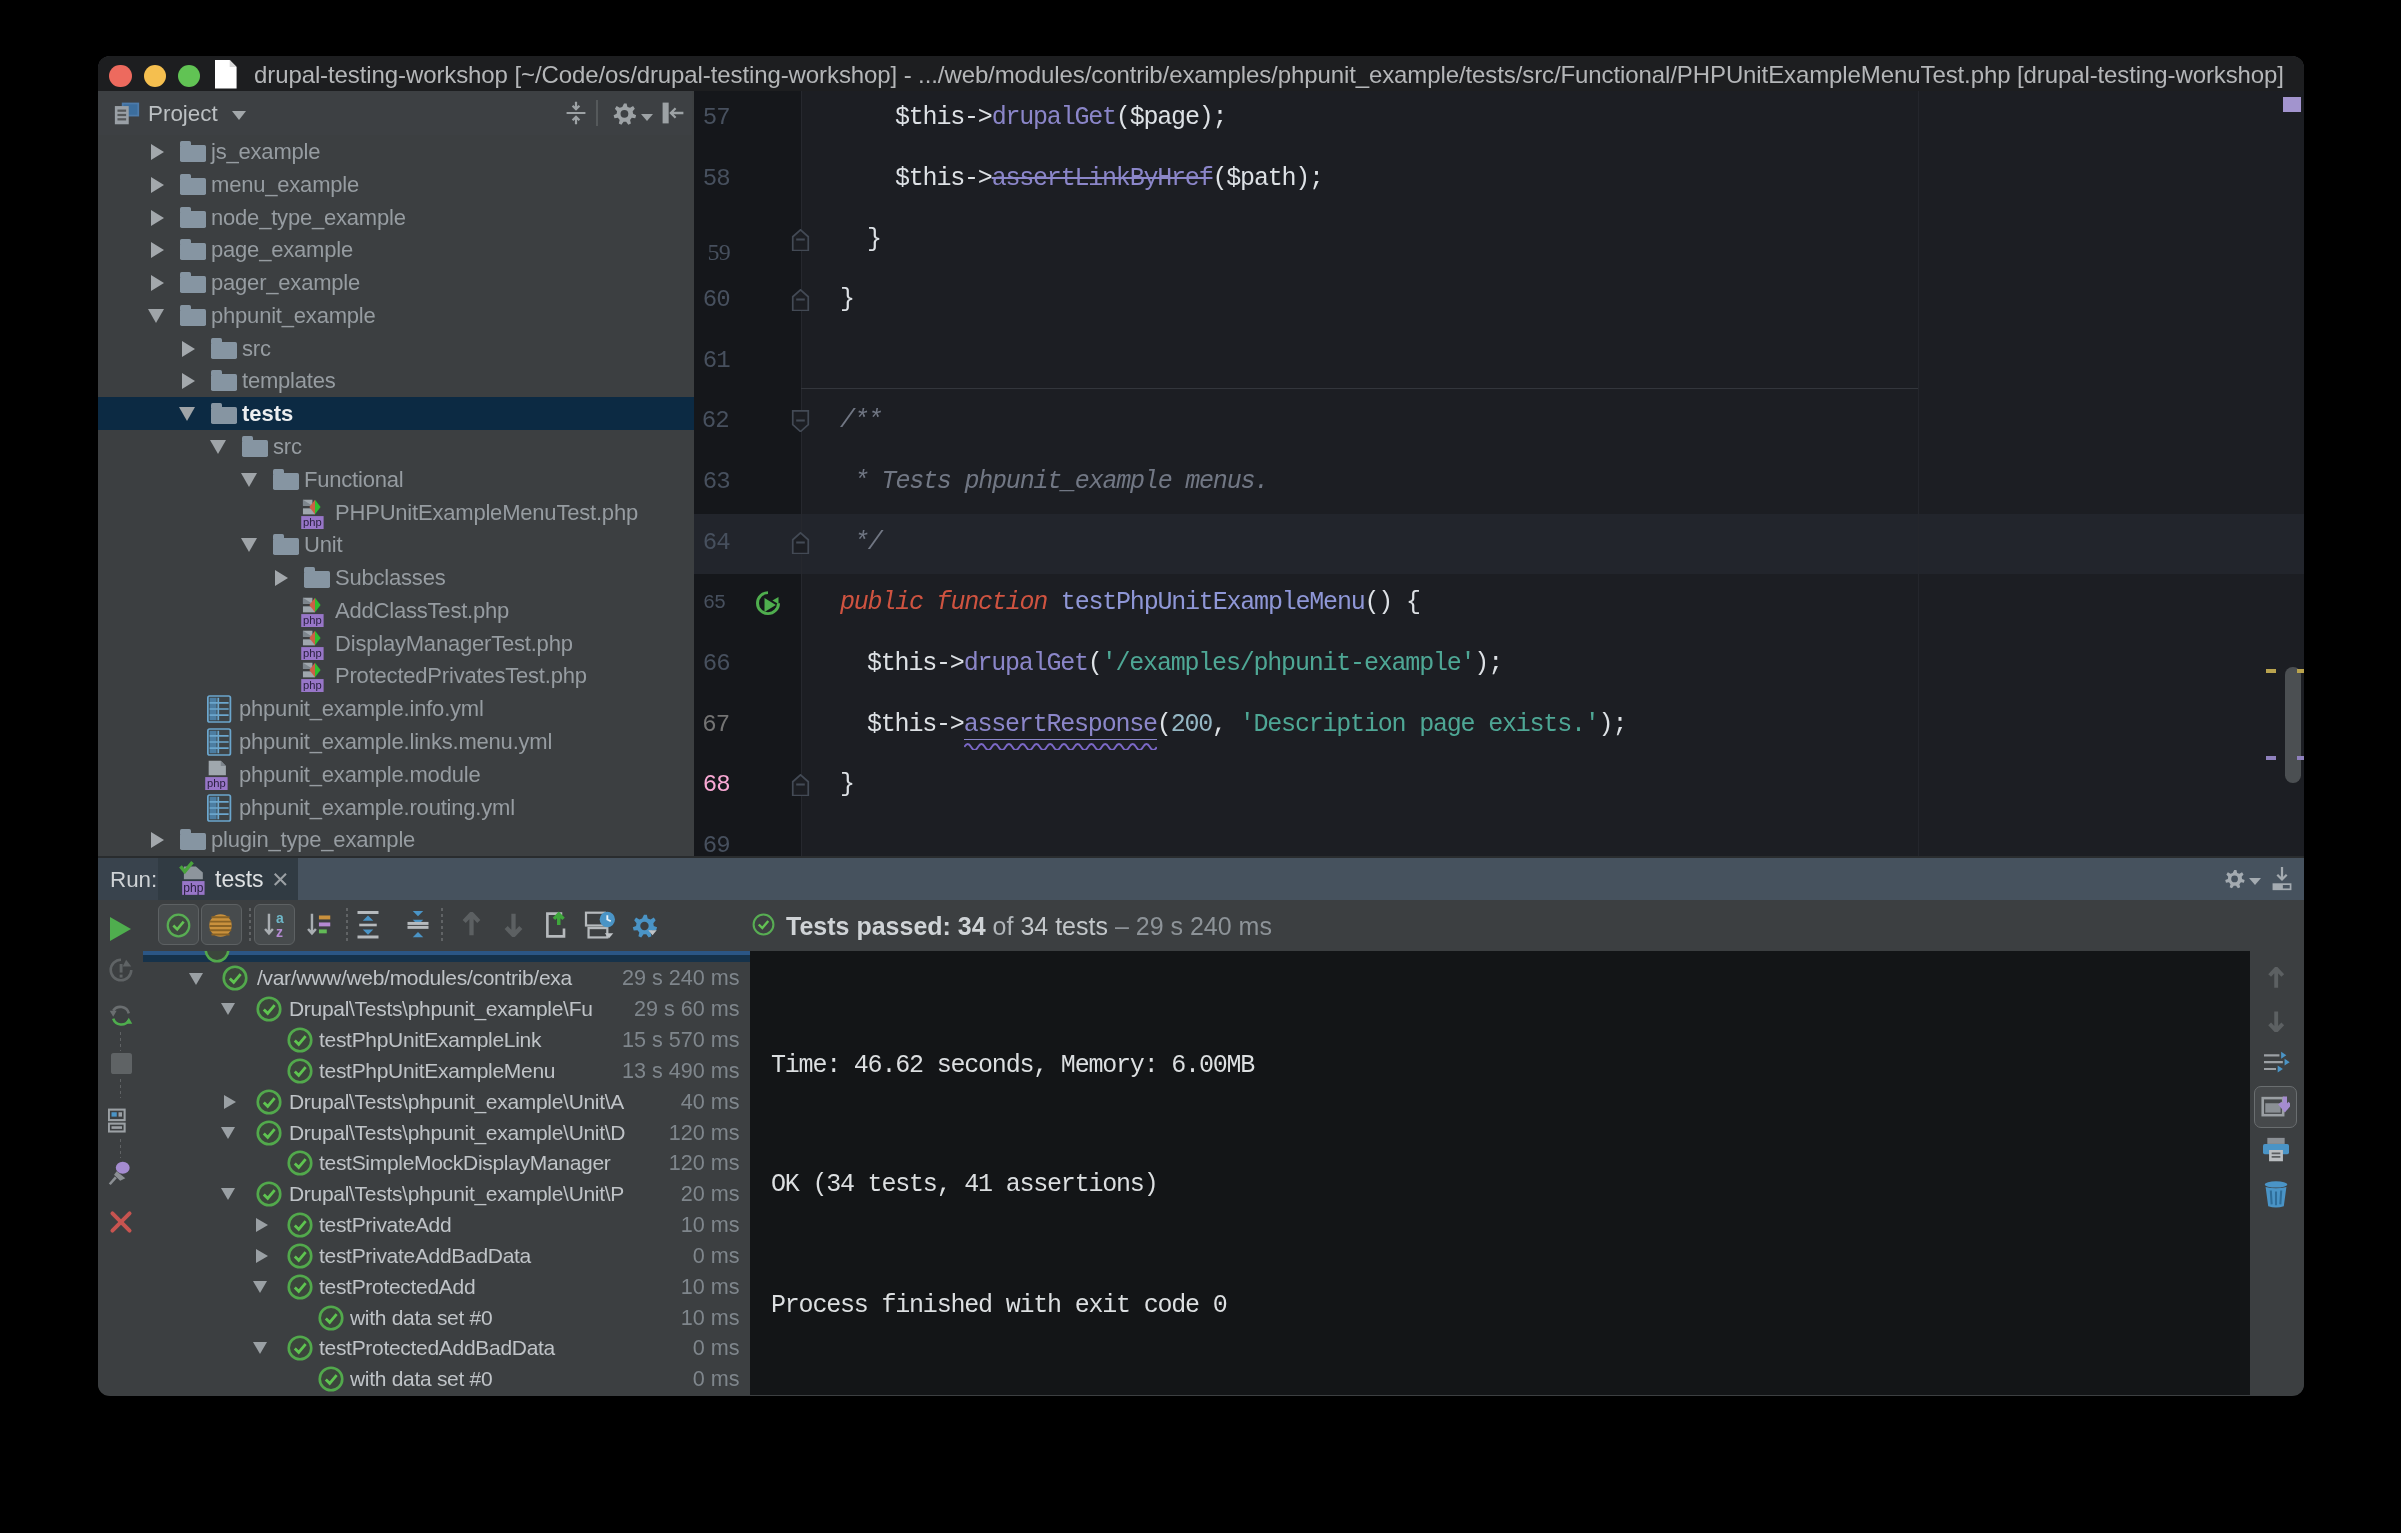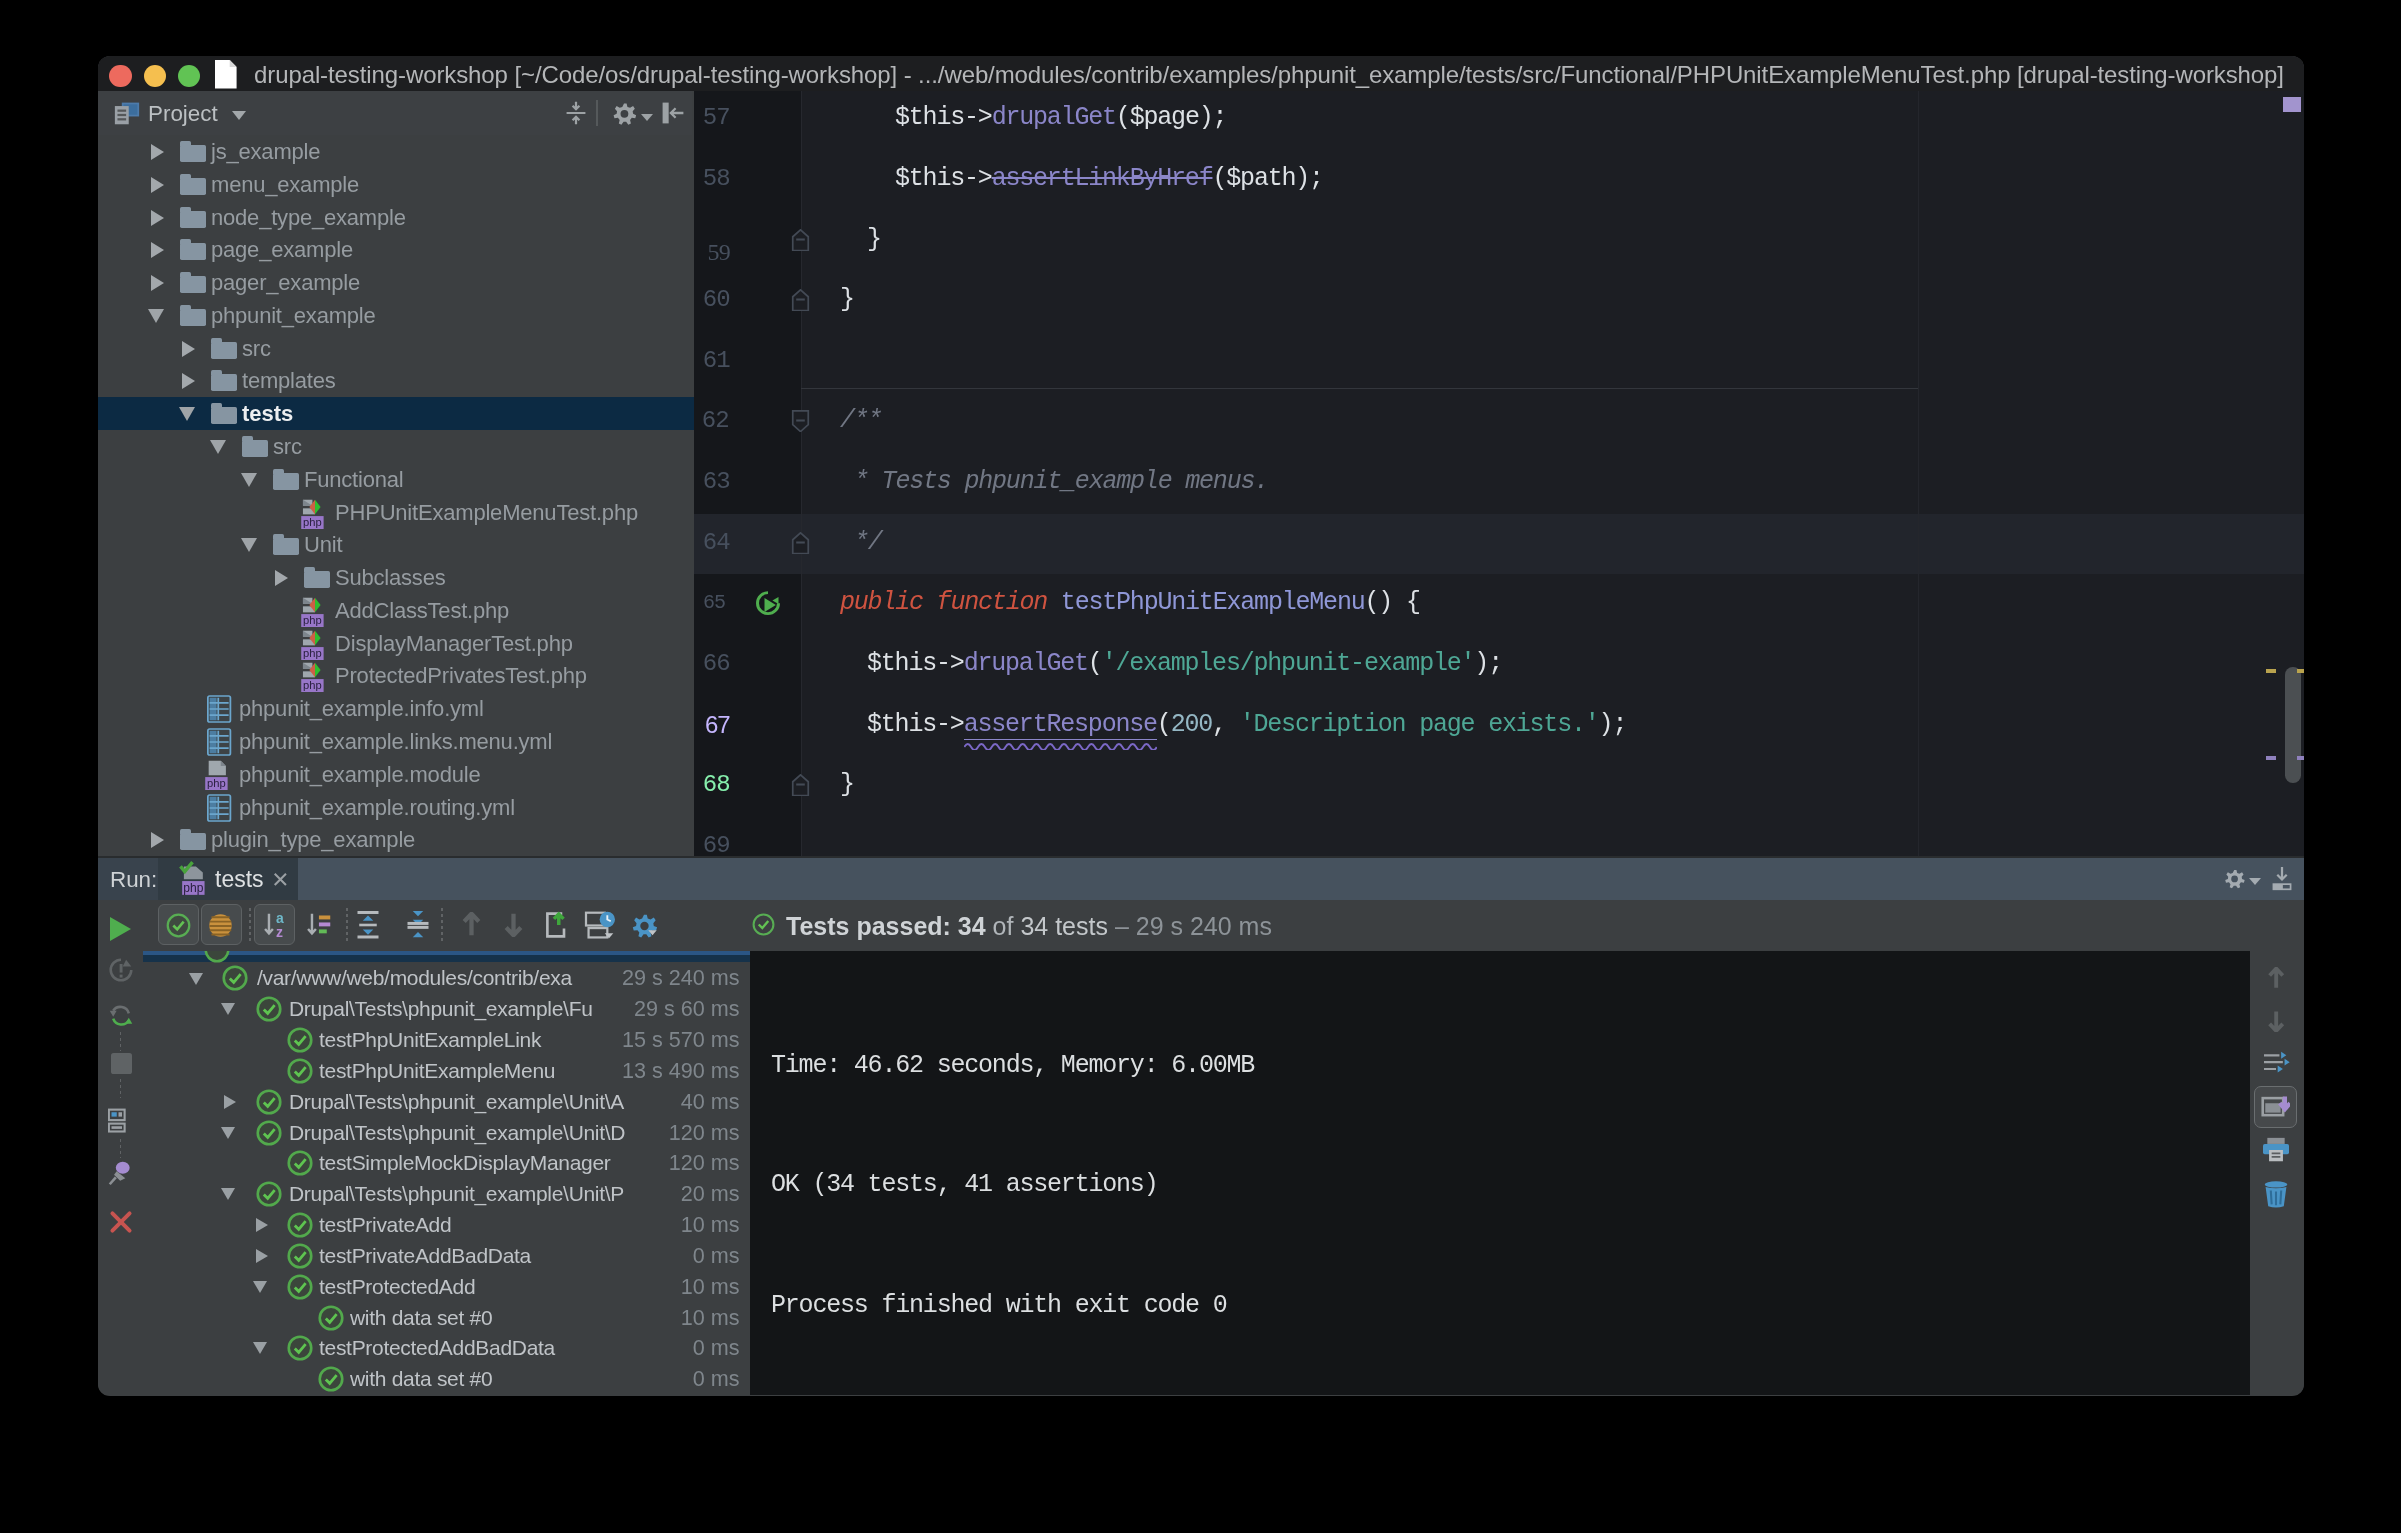--- a/index.html
+++ b/index.html
@@ -251,22 +251,22 @@
     <div class="abs" style="left:7.8px;top:-1.7px;width:28px;text-align:right;font-family:'Liberation Mono',monospace;font-size:24px;letter-spacing:-0.9px;color:#47505e;height:60px;line-height:60px;">57</div>
     <div class="abs" style="left:7.8px;top:59px;width:28px;text-align:right;font-family:'Liberation Mono',monospace;font-size:24px;letter-spacing:-0.9px;color:#47505e;height:60px;line-height:60px;">58</div>
     <div class="abs" style="left:7.8px;top:132px;width:28px;text-align:right;font-family:Liberation Serif, serif;font-size:24px;letter-spacing:-0.9px;color:#47505e;height:60px;line-height:60px;">59</div>
     <div class="abs" style="left:7.8px;top:180px;width:28px;text-align:right;font-family:'Liberation Mono',monospace;font-size:24px;letter-spacing:-0.9px;color:#47505e;height:60px;line-height:60px;">60</div>
     <div class="abs" style="left:7.8px;top:241px;width:28px;text-align:right;font-family:'Liberation Mono',monospace;font-size:24px;letter-spacing:-0.9px;color:#47505e;height:60px;line-height:60px;">61</div>
     <div class="abs" style="left:7.8px;top:301px;width:28px;font-family:'Liberation Mono',monospace;font-size:24px;letter-spacing:-0.9px;color:#47505e;height:60px;line-height:60px;">62</div>
     <div class="abs" style="left:7.8px;top:362px;width:28px;text-align:right;font-family:'Liberation Mono',monospace;font-size:24px;letter-spacing:-0.9px;color:#47505e;height:60px;line-height:60px;">63</div>
     <div class="abs" style="left:7.8px;top:423px;width:28px;text-align:right;font-family:'Liberation Mono',monospace;font-size:24px;letter-spacing:-0.9px;color:#47505e;height:60px;line-height:60px;">64</div>
     <div class="abs" style="left:6px;top:483px;width:28px;text-align:center;font-family:'Liberation Mono',monospace;font-size:20px;letter-spacing:-0.9px;color:#47505e;height:60px;line-height:60px;">65</div>
     <div class="abs" style="left:7.8px;top:544px;width:28px;text-align:right;font-family:'Liberation Mono',monospace;font-size:24px;letter-spacing:-0.9px;color:#47505e;height:60px;line-height:60px;">66</div>
-    <div class="abs" style="left:7.8px;top:605px;width:28px;text-align:right;font-family:Liberation Sans, sans-serif;font-size:24px;letter-spacing:-0.9px;color:#c4b5fd;height:60px;line-height:60px;">67</div>
-    <div class="abs" style="left:7.8px;top:665px;width:28px;text-align:right;font-family:'Liberation Mono',monospace;font-size:24px;letter-spacing:-0.9px;color:#86efac;height:60px;line-height:60px;">68</div>
+    <div class="abs" style="left:7.8px;top:605px;width:28px;text-align:center;font-family:Liberation Mono, monospace;font-size:24px;letter-spacing:-0.9px;color:#737373;height:60px;line-height:60px;">67</div>
+    <div class="abs" style="left:7.8px;top:665px;width:28px;text-align:right;font-family:'Liberation Mono',monospace;font-size:24px;letter-spacing:-0.9px;color:#f9a8d4;height:60px;line-height:60px;">68</div>
     <div class="abs" style="left:7.8px;top:726px;width:28px;text-align:right;font-family:'Liberation Mono',monospace;font-size:24px;letter-spacing:-0.9px;color:#47505e;height:60px;line-height:60px;">69</div>
     <svg class="abs" style="left:97px;top:139px;" width="19" height="22.4" viewBox="0 0 22 26">
         <path d="M2 9 L11 1 L20 9 L20 25 L2 25 Z" fill="#1c1e23" stroke="#434a55" stroke-width="2"></path>
         <rect x="6" y="11" width="10" height="2.4" fill="#434a55"></rect>
       </svg>
     <svg class="abs" style="left:97px;top:199px;" width="19" height="22.4" viewBox="0 0 22 26">
         <path d="M2 9 L11 1 L20 9 L20 25 L2 25 Z" fill="#1c1e23" stroke="#434a55" stroke-width="2"></path>
         <rect x="6" y="11" width="10" height="2.4" fill="#434a55"></rect>
       </svg>
     <svg class="abs" style="left:97px;top:320px;" width="19" height="22.4" viewBox="0 0 22 26">

